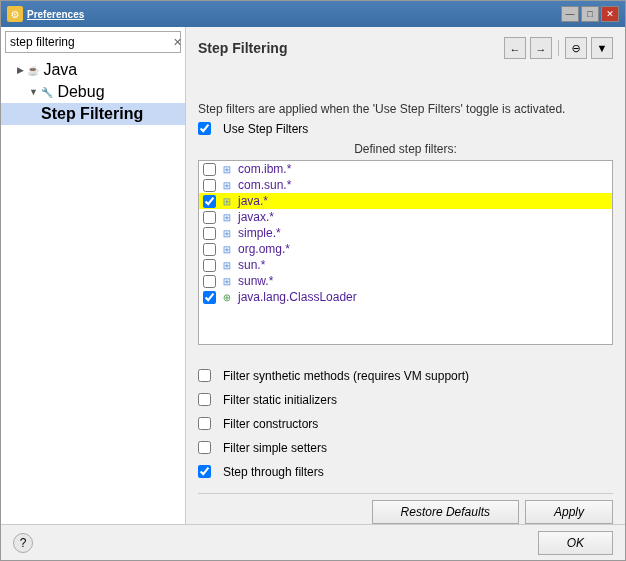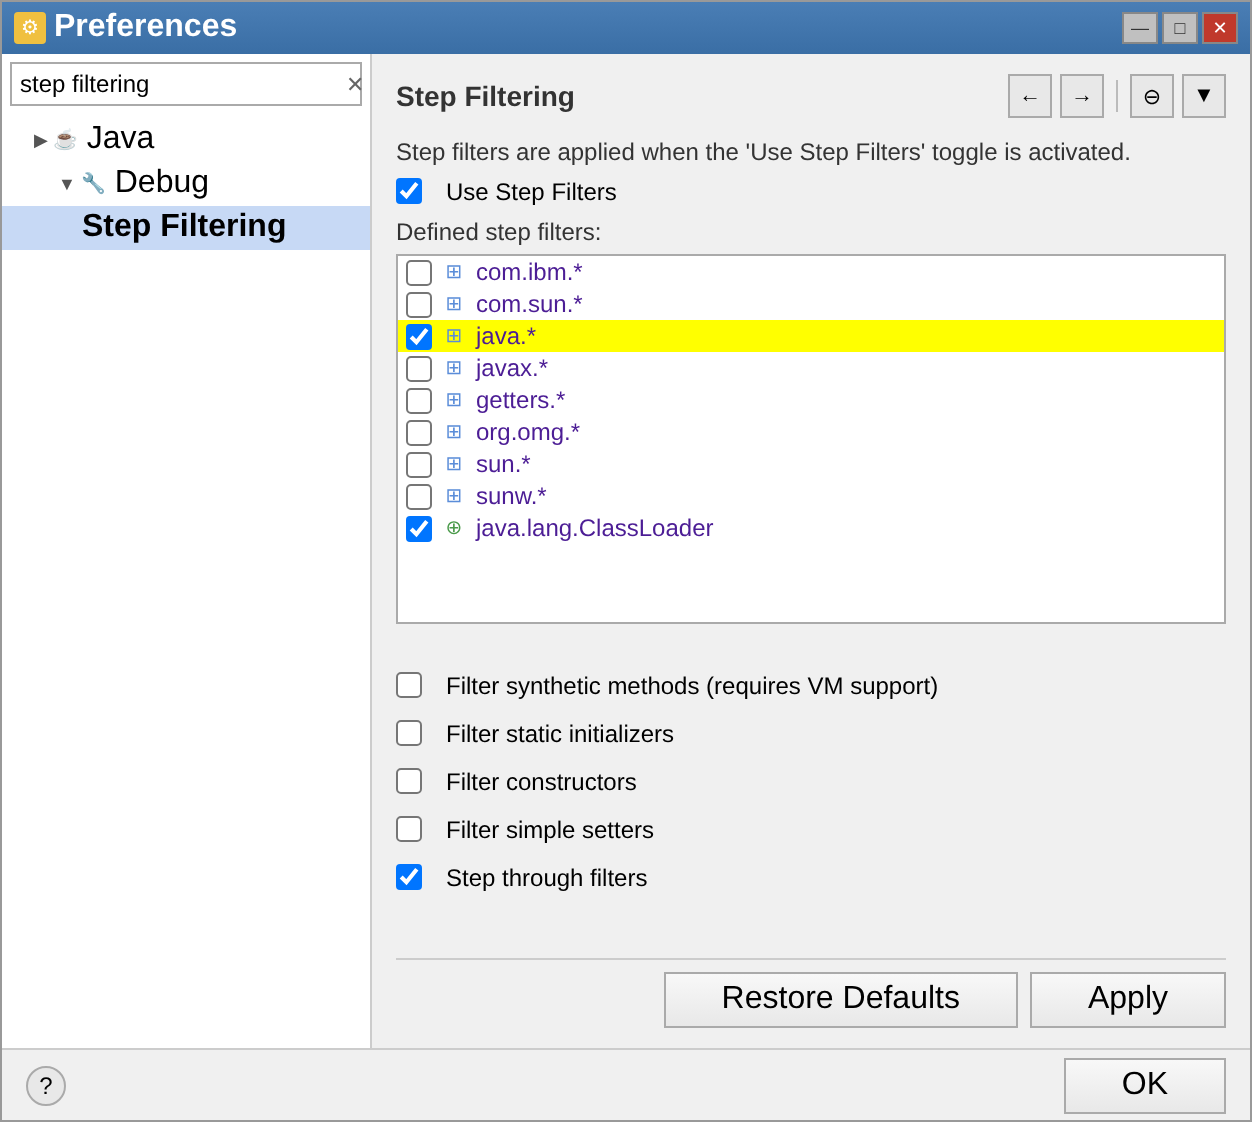--- a/index.html
+++ b/index.html
@@ -41,22 +41,23 @@
       width: 16px;
       height: 16px;
       background: #f0c040;
       border-radius: 2px;
       font-size: 10px;
       display: flex;
       align-items: center;
       justify-content: center;
     }
     .title-text {
-      font-size: 16px;
+      font-size: 10px;
       font-weight: bold;
+      text-decoration: underline;
     }
     .title-buttons {
       display: flex;
       gap: 2px;
     }
     .title-btn {
       width: 18px;
       height: 16px;
       background: #c0c0c0;
       border: 1px solid #888;
@@ -158,31 +159,33 @@
       align-items: center;
       justify-content: center;
       cursor: pointer;
       font-size: 11px;
     }
     .separator { width: 1px; height: 16px; background: #bbb; margin: 0 2px; }
     .description {
       font-size: 12px;
       color: #333;
       margin-bottom: 6px;
+      margin-top: 33px;
     }
     .checkbox-row {
       display: flex;
       align-items: flex-start;
       gap: 12px;
       margin-bottom: 6px;
     }
     .section-label {
       font-size: 12px;
       color: #333;
       margin-bottom: 4px;
+      text-align: center;
     }
     .filters-section {
       display: flex;
       gap: 8px;
       flex: 0 0 auto;
       margin-bottom: 8px;
     }
     .filters-list {
       flex: 1;
       border: 1px solid #aaa;
@@ -242,24 +245,25 @@
     .bottom-buttons {
       display: flex;
       justify-content: flex-end;
       gap: 6px;
       margin-top: auto;
       padding-top: 6px;
       border-top: 1px solid #ccc;
     }
     .action-btn {
       padding: 4px 28px;
-      font-size: 16px;
+      font-size: 12px;
       border: 1px solid #aaa;
       background: linear-gradient(to bottom, #f8f8f8, #e8e8e8);
       cursor: pointer;
+      font-style: italic;
     }
     .footer {
       height: 36px;
       background: #f0f0f0;
       border-top: 1px solid #ccc;
       display: flex;
       align-items: center;
       justify-content: space-between;
       padding: 0 12px;
       flex-shrink: 0;
@@ -378,21 +382,21 @@
 
           <div class="filter-item">
             <input type="checkbox" style="">
             <span class="filter-icon pkg-icon">⊞</span>
             <span class="filter-label">javax.*</span>
           </div>
 
           <div class="filter-item">
             <input type="checkbox" style="">
             <span class="filter-icon pkg-icon">⊞</span>
-            <span class="filter-label">getters.*</span>
+            <span class="filter-label">simple.*</span>
           </div>
 
           <div class="filter-item">
             <input type="checkbox" style="">
             <span class="filter-icon pkg-icon">⊞</span>
             <span class="filter-label">org.omg.*</span>
           </div>
 
           <div class="filter-item">
             <input type="checkbox" style="">

